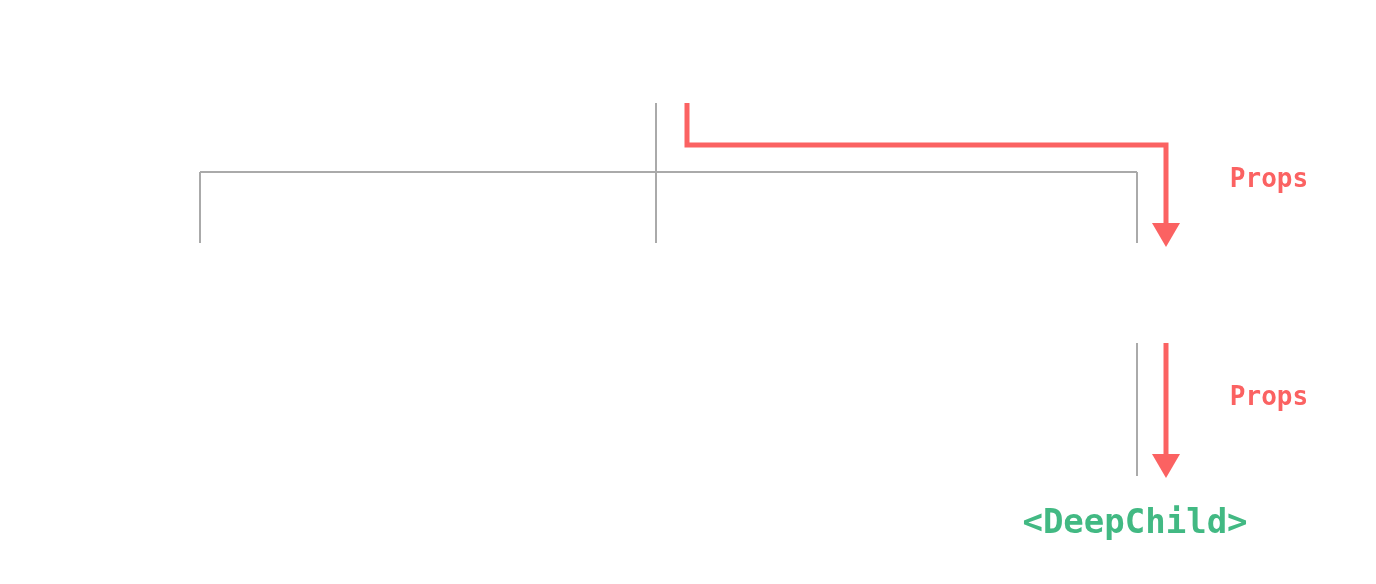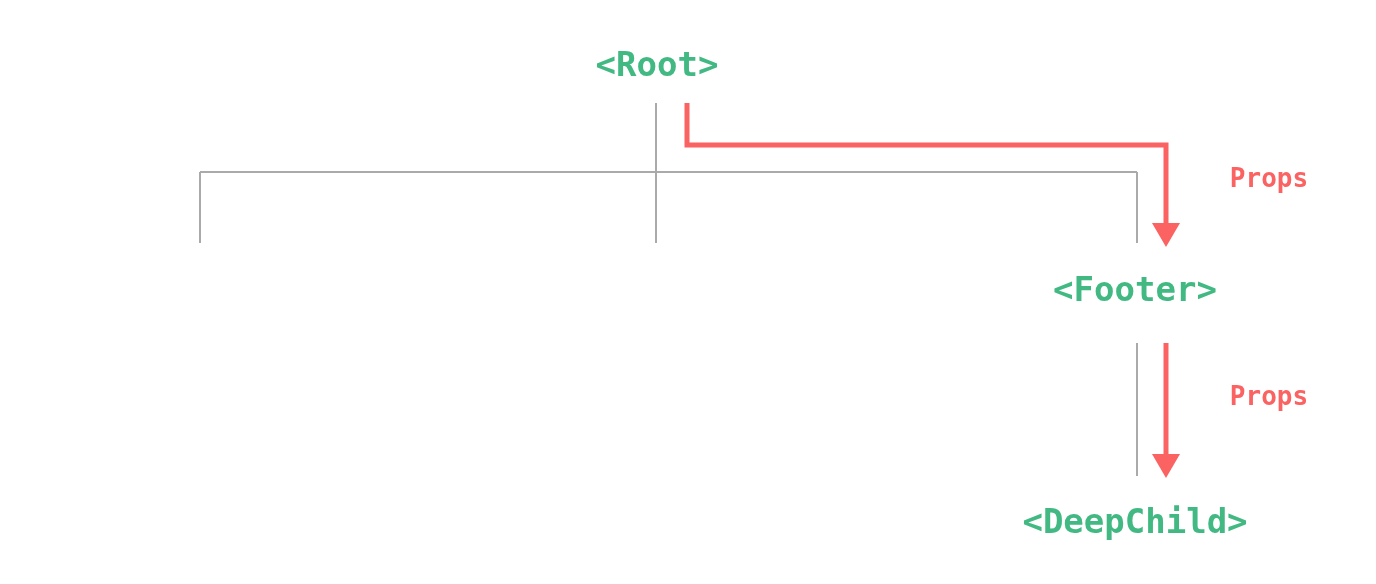--- a/index.html
+++ b/index.html
@@ -70,25 +70,23 @@
     <path class="tree-line" d="M1137 172 L1137 243"></path>
     <path class="tree-line" d="M1137 343 L1137 476"></path>
 
     <path class="props-line" d="M687 103 L687 145 L1166 145 L1166 225"></path>
     <polygon class="props-head" points="1152,223 1180,223 1166,247"></polygon>
 
     <path class="props-line" d="M1166 343 L1166 456"></path>
     <polygon class="props-head" points="1152,454 1180,454 1166,478"></polygon>
   </svg>
 
-  <span class="node-label" style="left:657px; top:64px;">&lt;Root&gt;</span>
 
 
 
-  <span class="node-label" style="left:1135px; top:289px;">&lt;Footer&gt;</span>
 
   <span class="node-label" style="left:1135px; top:521px;">&lt;DeepChild&gt;</span>
 
   <span class="props-label" style="left:1233px; top:178px;">Props</span>
 
   <span class="props-label" style="left:1233px; top:396px;">Props</span>
 
 </div>
 
 </body></html>

